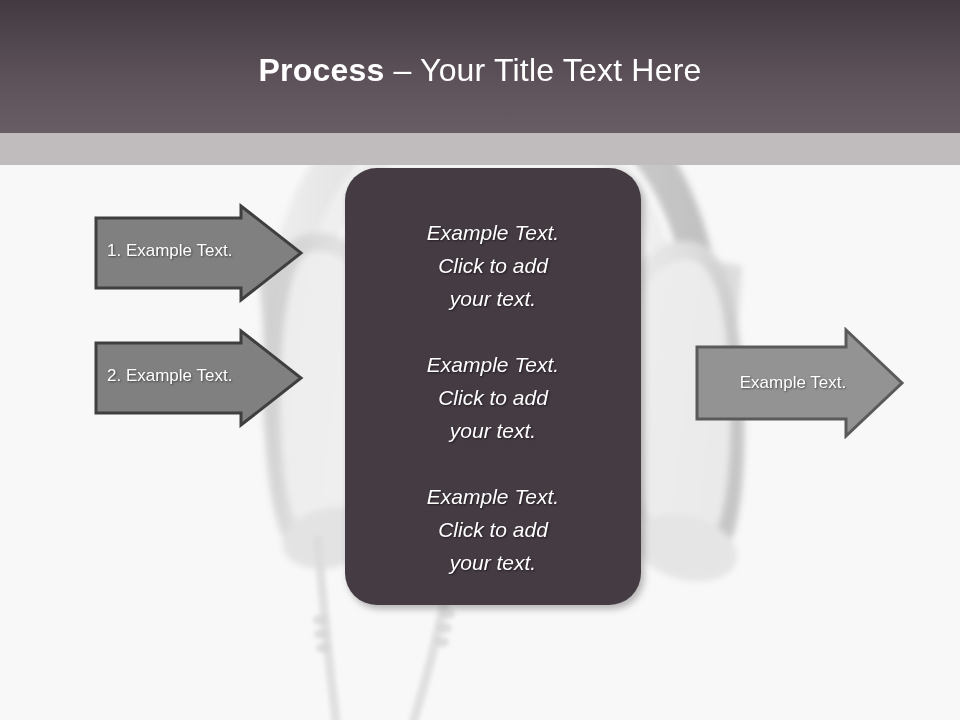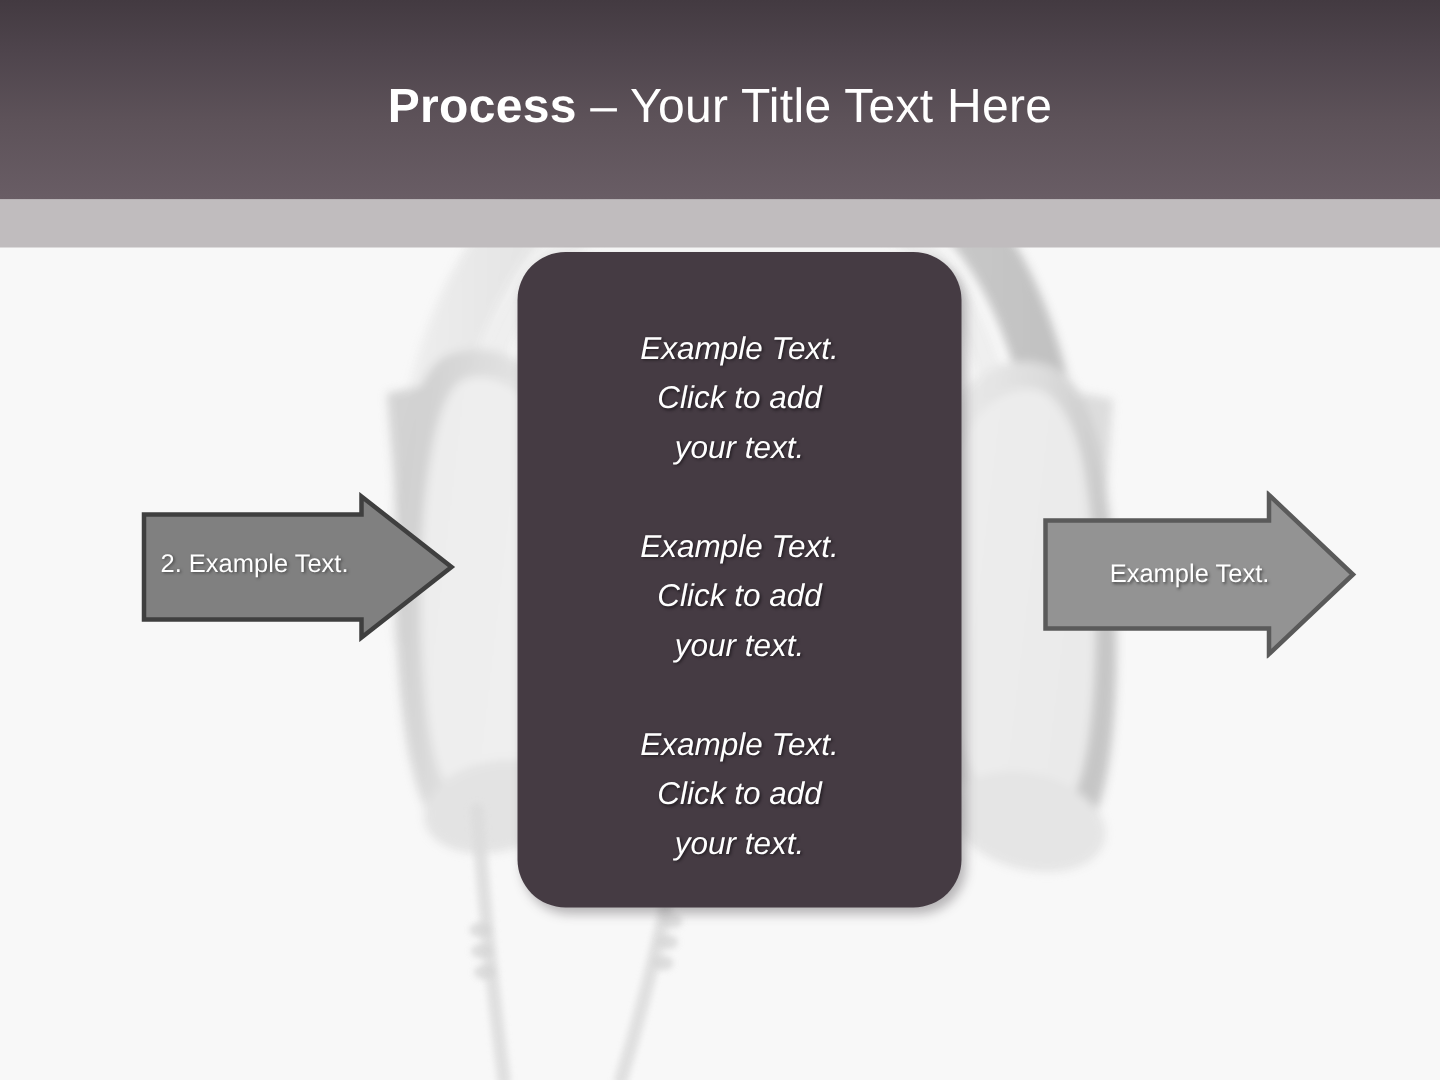--- a/index.html
+++ b/index.html
@@ -230,20 +230,26 @@
         <ellipse cx="445" cy="628" rx="7" ry="5"></ellipse>
         <ellipse cx="442" cy="642" rx="7" ry="5"></ellipse>
       </g>
     </svg>
   </div>
 
   <div id="header-band"></div>
   <div id="header-rule"></div>
   <div id="title"><span class="strong">Process</span><span class="light"> – Your Title Text Here</span></div>
 
+  <div class="arrow-left" id="arrow-1">
+    <svg class="shape" width="212" height="100" viewBox="0 0 212 100">
+      <polygon points="3,15 148,15 148,3 208,50 148,97 148,85 3,85" fill="#808080" stroke="#3f3f3f" stroke-width="3" stroke-linejoin="miter"></polygon>
+    </svg>
+    <div class="label">1. Example Text.</div>
+  </div>
 
   <div class="arrow-left" id="arrow-2">
     <svg class="shape" width="212" height="100" viewBox="0 0 212 100">
       <polygon points="3,15 148,15 148,3 208,50 148,97 148,85 3,85" fill="#808080" stroke="#3f3f3f" stroke-width="3" stroke-linejoin="miter"></polygon>
     </svg>
     <div class="label">2. Example Text.</div>
   </div>
 
 
   <div id="center-panel">

